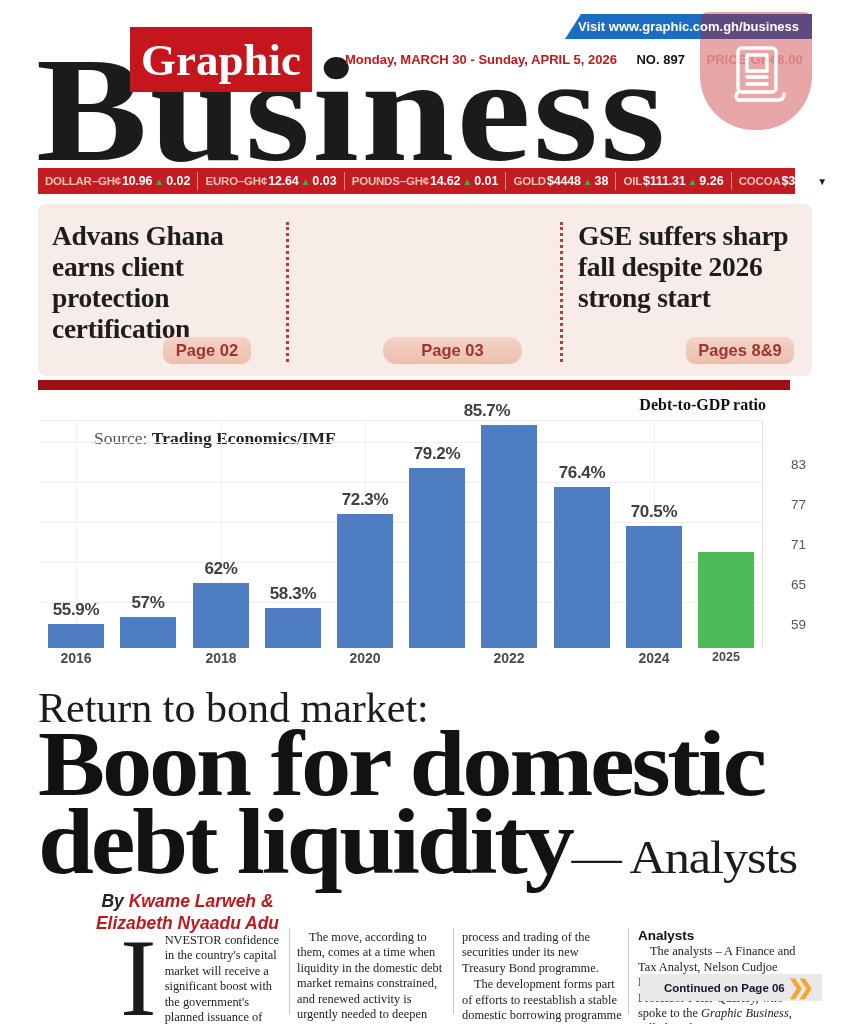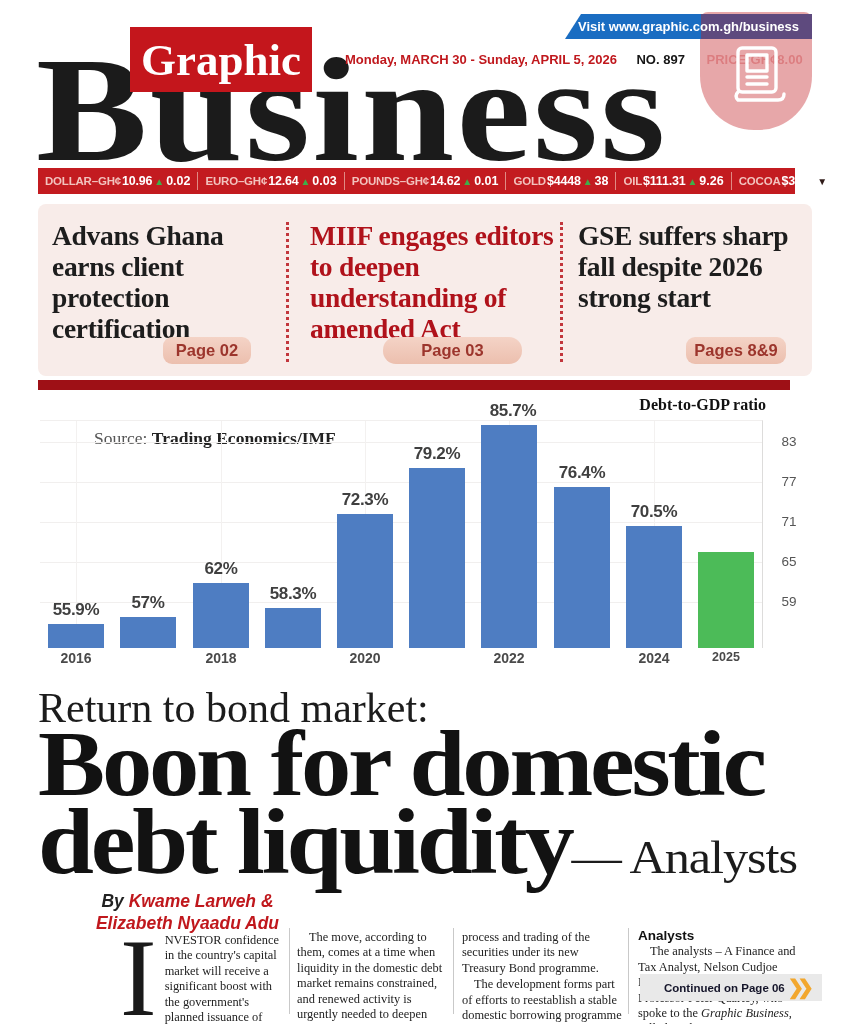--- a/index.html
+++ b/index.html
@@ -63,21 +63,21 @@
   .bar{position:absolute;bottom:0;}
   .grid-h{position:absolute;left:0;width:100%;height:1px;background:#f1efee;}
   .grid-v{position:absolute;top:0;bottom:0;width:1px;background:#f3f1f0;}
   .bar-label{position:absolute;text-align:center;font-family:"Liberation Sans",sans-serif;
     font-weight:bold;font-size:17px;color:#3f3f3f;letter-spacing:-0.3px;}
   .bar-note{font-weight:normal;font-size:11px;color:#4a4a4a;letter-spacing:0;}
   .x-label{position:absolute;top:256px;text-align:center;font-family:"Liberation Sans",sans-serif;
     font-weight:bold;font-size:14px;color:#4a4a4a;}
   .x-label.small{font-size:12.5px;}
   .y-label{position:absolute;left:734px;width:34px;font-family:"Liberation Sans",sans-serif;
-    font-size:13.5px;color:#555;text-align:center;}
+    font-size:13.5px;color:#555;text-align:right;margin-top:23px;}
 
   
   .kicker{position:absolute;left:38px;top:684px;font-size:42px;color:#1c1c1c;letter-spacing:0;}
   .head-line{position:absolute;left:38px;font-size:94px;line-height:1;font-weight:bold;color:#121212;
     letter-spacing:-3px;transform:scaleX(1.07);transform-origin:left top;white-space:nowrap;}
   .head-suffix{font-weight:normal;font-size:47px;letter-spacing:-1px;color:#1c1c1c;}
 
   
   .byline{position:absolute;left:85px;top:890px;width:205px;text-align:center;
     font-family:"Liberation Sans",sans-serif;font-style:italic;font-weight:bold;font-size:17.5px;line-height:22px;}
@@ -164,26 +164,25 @@
         <span class="lbl">COCOA </span>
         <span class="val">$3199</span>
         <span class="arr down">▼</span>
         <span class="chg">90</span>
       </div>
     </div>
 
   <div class="teasers">
     <div class="teaser-title" style="left: 14px; width: 222px; color: rgb(29, 29, 29);">Advans Ghana earns client protection certification</div>
     <div class="teaser-div" style="left:248px;"></div>
-    <div class="teaser-title" style="left: 272px; width: 244px; color: rgb(176, 18, 27);">MIIF engages editors to deepen understanding of amended Act</div>
     <div class="teaser-div" style="left:522px;"></div>
     <div class="teaser-title" style="left: 540px; width: 228px; color: rgb(29, 29, 29);">GSE suffers sharp fall despite 2026 strong start</div>
     <div class="page-pill" style="left:125px;bottom:12px;width:88px;">Page 02</div>
     <div class="page-pill" style="left:345px;bottom:12px;width:139px;border-radius:13px;">Page 03</div>
-    <div class="page-pill" style="left:648px;bottom:12px;width:100px;">Pages 8&amp;9</div>
+    <div class="page-pill" style="left:648px;bottom:12px;width:108px;">Pages 8&amp;9</div>
   </div>
 
   <div class="red-band"></div>
 
   <div class="chart">
     <div class="chart-title">Debt-to-GDP ratio</div>
     <div class="chart-source">
       <span>Source: </span><b>Trading Economics/IMF</b>
     </div>
     <div class="plot" id="plot">
@@ -202,21 +201,21 @@
         <div class="bar-label" style="left: 126px; width: 110px; bottom: 69px;">62%</div>
         <div class="bar" style="left: 225px; width: 56px; height: 40px; background: rgb(78, 125, 194);"></div>
         <div class="bar-label" style="left: 198px; width: 110px; bottom: 44px; text-align: center;">58.3%</div>
         <div class="grid-v" style="left: 325px;"></div>
         <div class="bar" style="left: 297px; width: 56px; height: 134px; background: rgb(78, 125, 194);"></div>
         <div class="bar-label" style="left: 270px; width: 110px; bottom: 138px; margin-top: 44px;">72.3%</div>
         <div class="bar" style="left: 369px; width: 56px; height: 180px; background: rgb(78, 125, 194);"></div>
         <div class="bar-label" style="left: 342px; width: 110px; bottom: 184px;">79.2%</div>
         <div class="grid-v" style="left: 469px;"></div>
         <div class="bar" style="left: 441px; width: 56px; height: 223px; background: rgb(78, 125, 194);"></div>
-        <div class="bar-label" style="left: 418px; width: 110px; bottom: 227px; margin-top: 48px;">85.7%</div>
+        <div class="bar-label" style="left: 392px; width: 110px; bottom: 227px; margin-top: 48px;">85.7%</div>
         <div class="bar" style="left: 514px; width: 56px; height: 161px; background: rgb(78, 125, 194);"></div>
         <div class="bar-label" style="left: 487px; width: 110px; bottom: 165px;">76.4%</div>
         <div class="grid-v" style="left: 614px;"></div>
         <div class="bar" style="left: 586px; width: 56px; height: 122px; background: rgb(78, 125, 194);"></div>
         <div class="bar-label" style="left: 559px; width: 110px; bottom: 126px;">70.5%</div>
         <div class="bar" style="left: 658px; width: 56px; height: 96px; background: rgb(76, 187, 88);"></div>
       </div>
     <div id="chart-extras">
         <div class="y-label" style="top: 200px;">59</div>
         <div class="y-label" style="top: 160px;">65</div>

